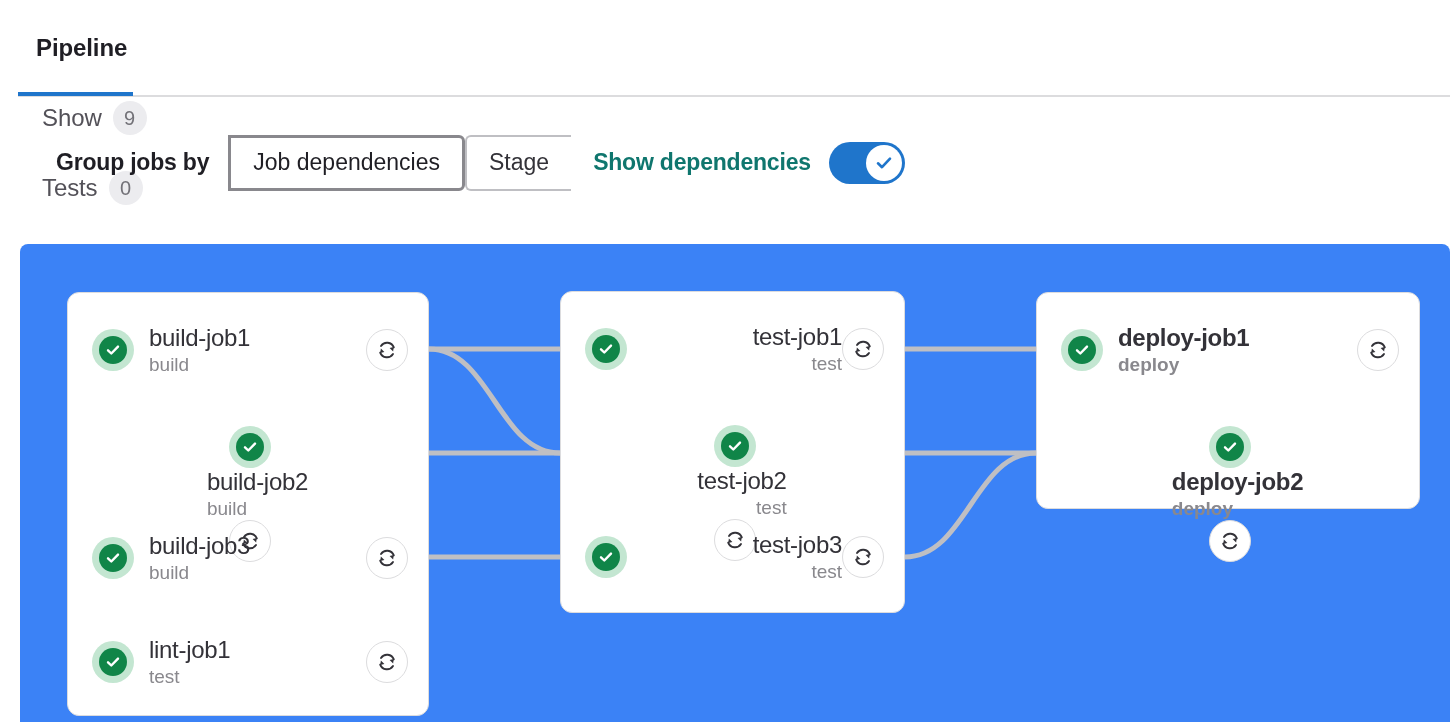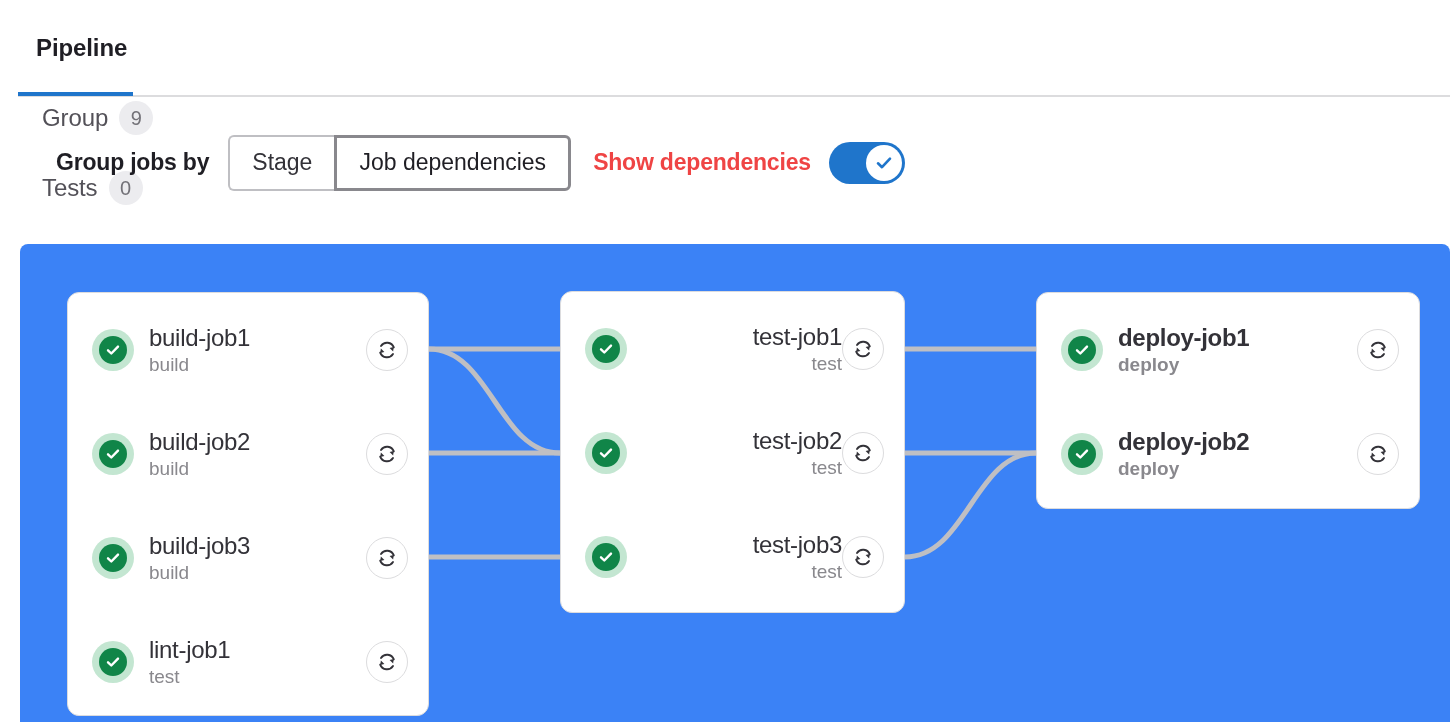--- a/index.html
+++ b/index.html
@@ -134,21 +134,21 @@
   }
 
   .toggle-wrap {
     display: flex;
     align-items: center;
     margin-left: 22px;
   }
   .toggle-label {
     font-size: 23px;
     font-weight: bold;
-    color: #ef4444;
+    color: #0f766e;
     letter-spacing: -0.2px;
     margin-right: 18px;
     white-space: nowrap;
   }
   .toggle {
     position: relative;
     width: 76px;
     height: 42px;
     border-radius: 21px;
     background: #1f75cb;
@@ -200,21 +200,21 @@
     position: absolute;
     left: 0;
     width: 100%;
     height: 56px;
     display: flex;
     align-items: center;
     box-sizing: border-box;
     padding: 0 20px 0 24px;
   }
   .job-row.r0 { top: 29px; }
-  .job-row.r1 { top: 133px; }
+  .job-row.r1 { top: 133px; flex-direction: column; }
   .job-row.r2 { top: 237px; }
   .job-row.r3 { top: 341px; }
 
   .status-icon {
     position: relative;
     width: 42px; height: 42px;
     flex: none;
     border-radius: 50%;
     background: #c3e6d1;
     display: flex;
@@ -275,40 +275,40 @@
 <div class="tabbar">
   <div class="tabbar-line"></div>
   <div class="tabs">
 
     <div class="tab active">
       <span class="tab-label">Pipeline</span>
       <span class="tab-underline"></span>
     </div>
 
     <div class="tab">
-      <span class="tab-label">Group</span>
+      <span class="tab-label">Show</span>
       <span class="tab-badge">9</span>
     </div>
 
     <div class="tab">
       <span class="tab-label">Tests</span>
       <span class="tab-badge">0</span>
     </div>
 
   </div>
 </div>
 
 <div class="controls">
   <div class="controls-inner">
 
     <span class="group-label">Group jobs by</span>
 
     <div class="segmented">
+      <div class="seg-btn last">Job dependencies</div>
       <div class="seg-btn first">Stage</div>
-      <div class="seg-btn last">Job dependencies</div>
     </div>
 
     <div class="toggle-wrap">
       <span class="toggle-label">Show dependencies</span>
       <div class="toggle">
         <div class="toggle-knob">
           <svg width="22" height="22" viewBox="0 0 22 22">
             <path d="M5 11.3 L9 15.2 L17 6.6" fill="none" stroke="#1f75cb" stroke-width="2.6" stroke-linecap="round" stroke-linejoin="round"></path>
           </svg>
         </div>

